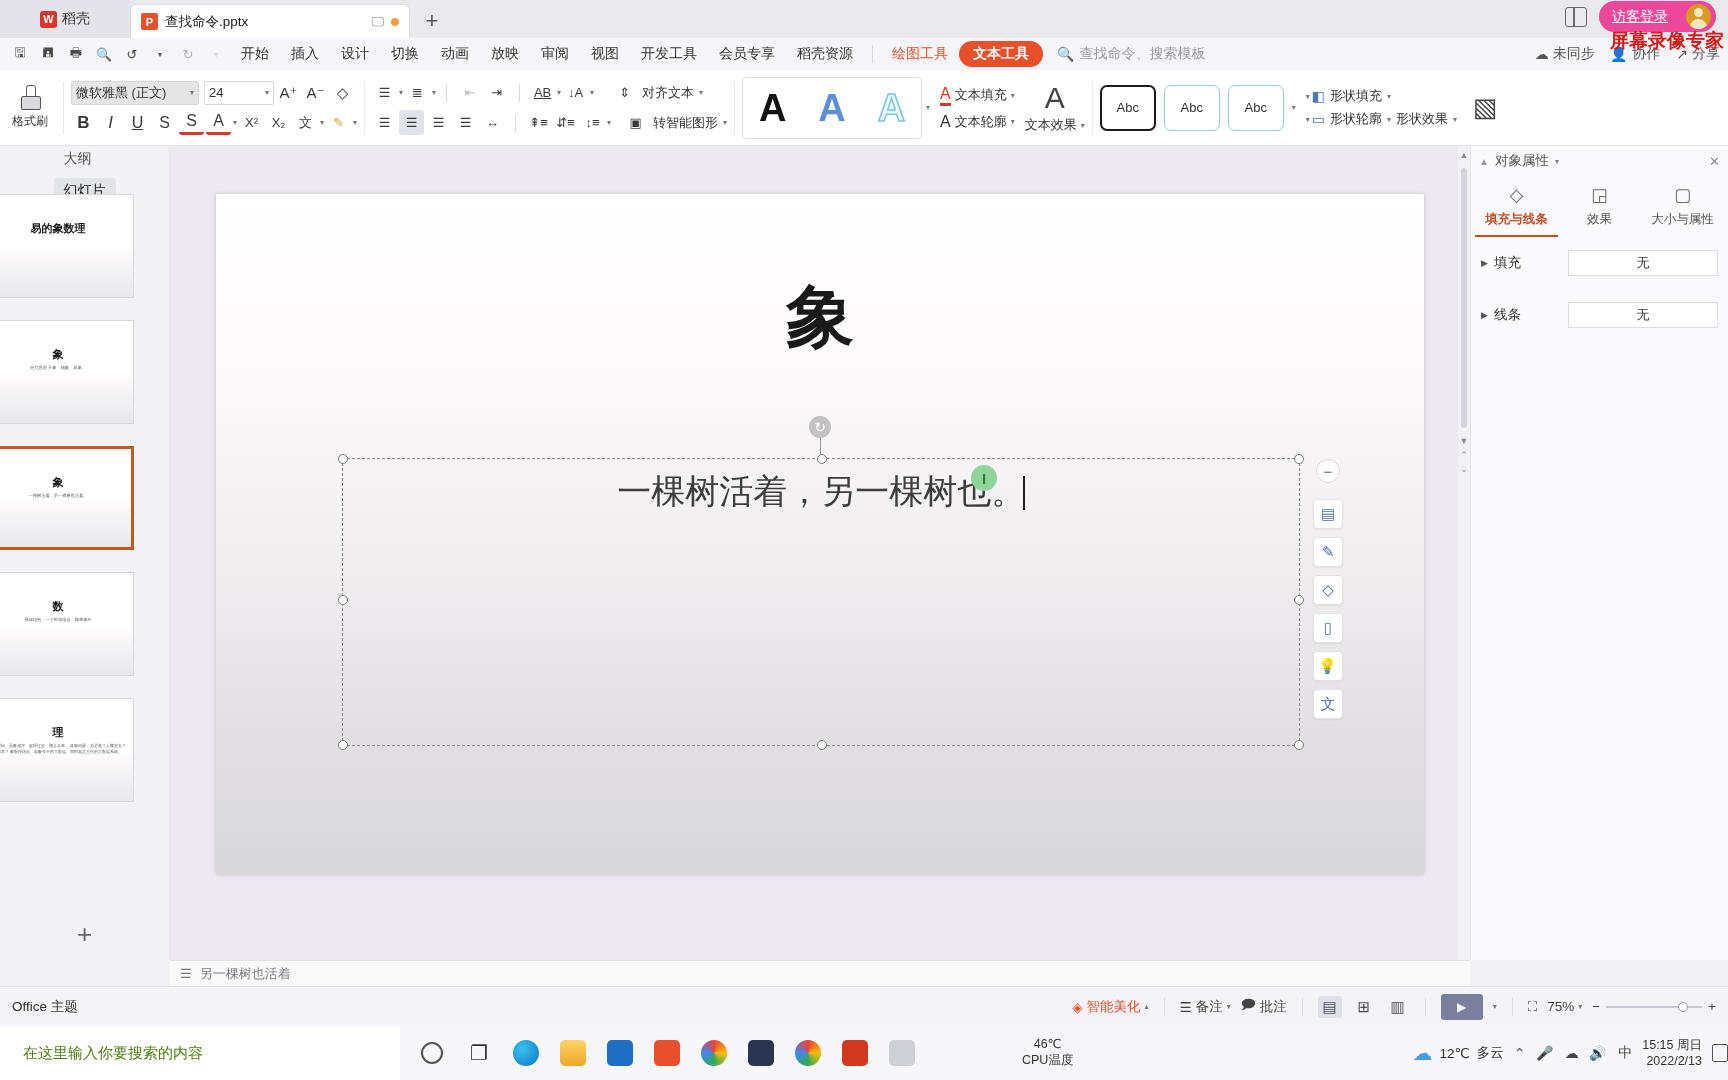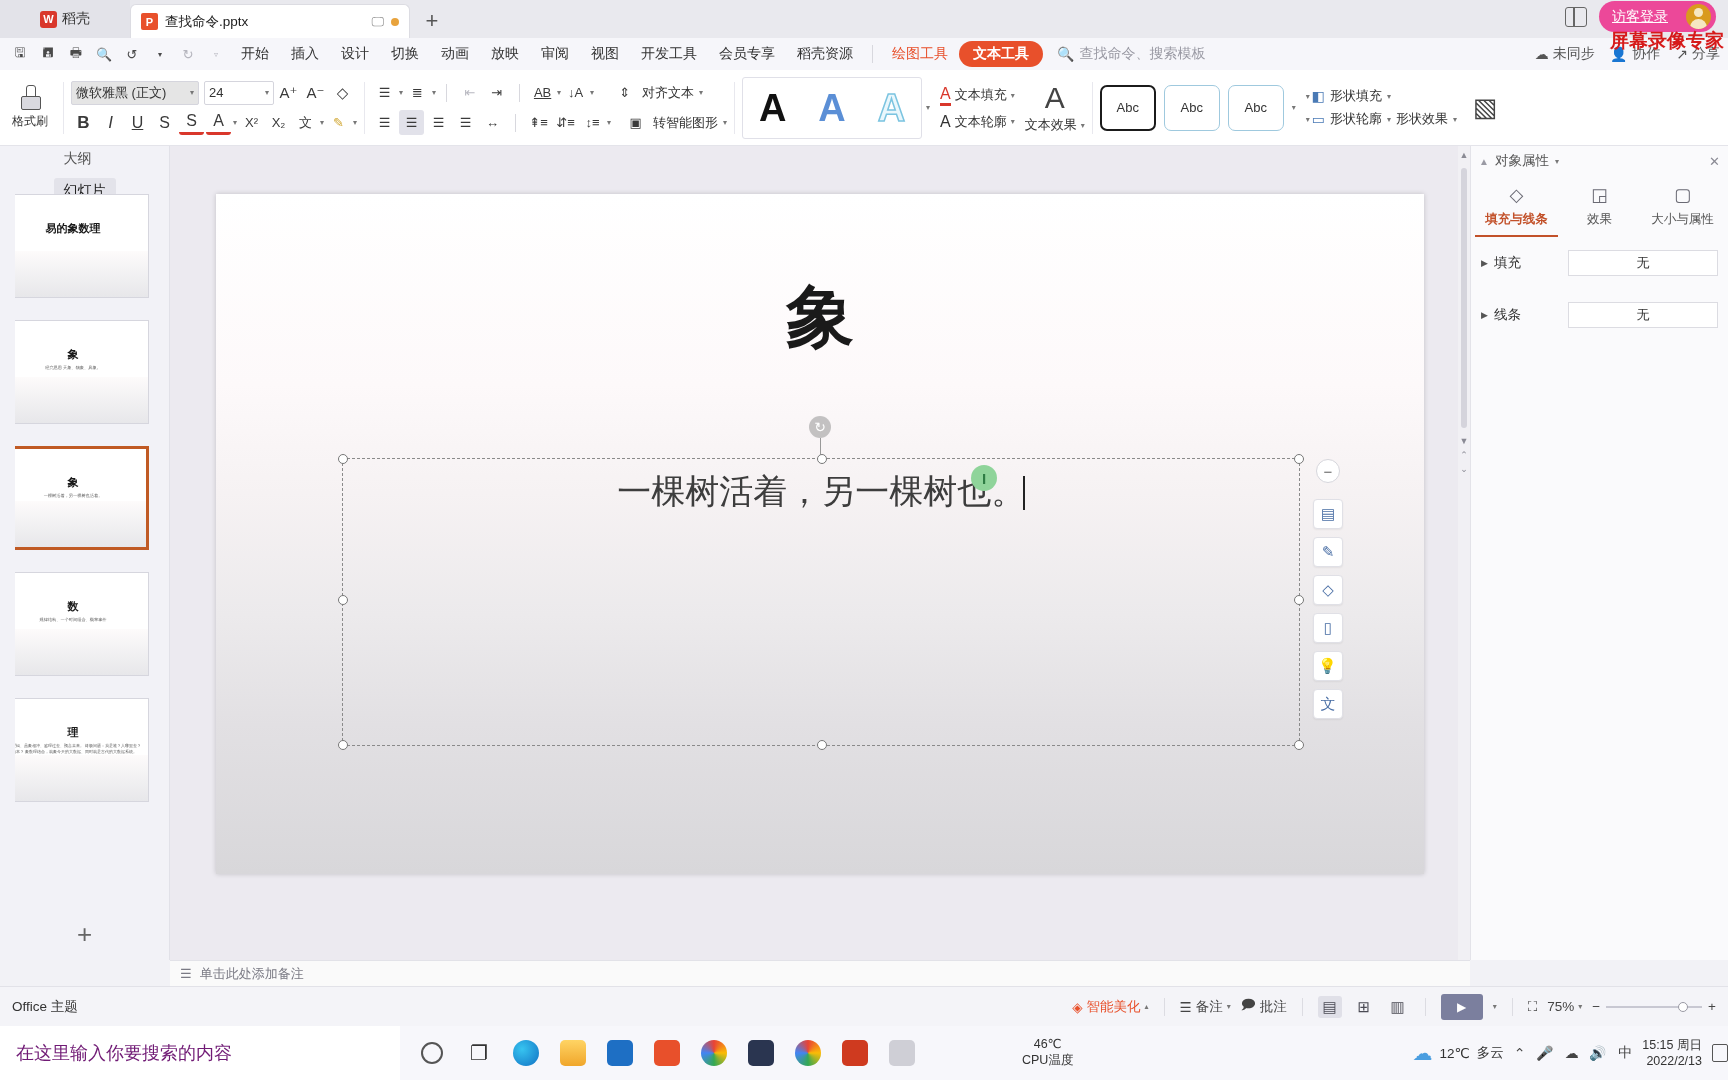--- a/index.html
+++ b/index.html
@@ -126,21 +126,21 @@
   .picbtn { width: 44px; display:flex; flex-direction:column; align-items:center; gap:2px; }
 
   
   .leftpanel {
     position: absolute; top: 146px; left: 0; width: 170px; bottom: 120px;
     background: #f2f2f7; border-right: 1px solid #e1e1e8;
   }
   .lp-tabs { display: flex; align-items: center; gap: 6px; height: 40px; padding-left: 0px; flex-direction: column; }
   .lp-tab { font-size: 14px; color: #555; padding: 4px 10px; border-radius: 3px; }
   .lp-tab.active { background: #e3e3ea; color: #222; }
-  .thumbs { position: absolute; top: 42px; left: 0; right: 0; bottom: 48px; overflow: hidden; padding: 6px 12px 0 0; margin-left: 15px; }
+  .thumbs { position: absolute; top: 42px; left: 0; right: 0; bottom: 48px; overflow: hidden; padding: 6px 12px 0 0; }
   .thumb {
     width: 152px; height: 104px; background: #fff; border: 1px solid #d6d6de;
     margin-bottom: 22px; position: relative; overflow: hidden;
     display: flex; flex-direction: column; align-items: center; justify-content: flex-start;
     padding-top: 26px;
   }
   .thumb.sel { border: 3px solid #c05a24; }
   .thumb .grad { position: absolute; left: 0; right: 0; bottom: 0; height: 46px;
     background: linear-gradient(to bottom, #fdfbfb 0%, #e7e7ea 100%); }
   .thumb .t-title { font-size: 11px; font-weight: bold; color: #1a1a1a; z-index: 2; }
@@ -256,21 +256,21 @@
   .slider .track { width: 96px; height: 2px; background: #c8c8d2; position: relative; }
   .slider .knob { position: absolute; right: 14px; top: -4px; width: 10px; height: 10px; border-radius: 50%; background: #fff; border: 1px solid #9a9aa4; }
 
   
   .taskbar {
     position: absolute; left: 0; right: 0; bottom: 0; height: 54px;
     background: #f7f7fb; display: flex; align-items: center;
   }
   .tb-search {
     width: 400px; height: 54px; background: #fff; display: flex; align-items: center;
-    padding-left: 16px; font-size: 18px; color: #701a75;
+    padding-left: 23px; font-size: 15px; color: #4d7c0f;
   }
   .tk-icons { display: flex; align-items: center; gap: 7px; padding-left: 12px; }
   .tk-ic { width: 40px; height: 40px; display: flex; align-items: center; justify-content: center; font-size: 20px; position: relative; }
   .sq { width: 26px; height: 26px; border-radius: 5px; }
   .tk-cpu { margin-left: 100px; text-align: center; font-size: 12.5px; color: #333; line-height: 1.25; }
   .tk-weather { margin-left: auto; display: flex; align-items: center; gap: 7px; font-size: 13.5px; color: #333; }
   .tk-tray { display: flex; align-items: center; gap: 11px; padding: 0 10px; font-size: 14px; color: #444; }
   .tk-clock { text-align: right; font-size: 12.5px; color: #333; line-height: 1.3; padding-right: 10px; }
   .tk-note { width: 16px; height: 18px; border: 1.5px solid #555; border-radius: 2px; }
 </style>
@@ -581,21 +581,21 @@
     </div>
     <div class="rp-row">
       <span class="rp-arrow">▶</span>
       <span>线条</span>
       <span class="rp-field">无</span>
     </div>
   </div>
 
   <div class="notes">
     <span>☰</span>
-    <span>单击此处添加备注</span>
+    <span>另一棵树也活着</span>
   </div>
 
   <div class="statusbar">
     <span class="sb-theme">Office 主题</span>
     <div class="sb-right">
       <span class="sb-it">
         <span style="color:#e8502b">◈</span>
         <span style="color:#e8502b">智能美化</span>
         <span class="caret">▴</span>
       </span>

